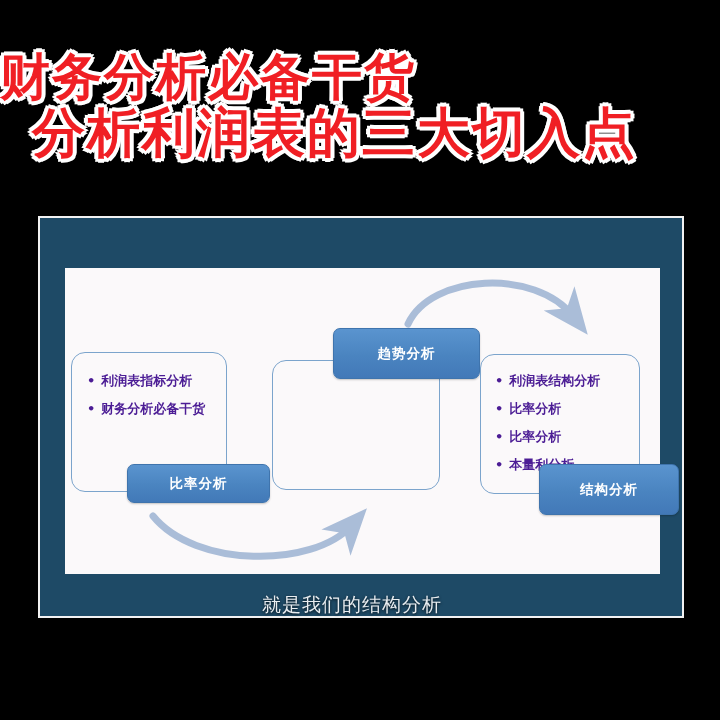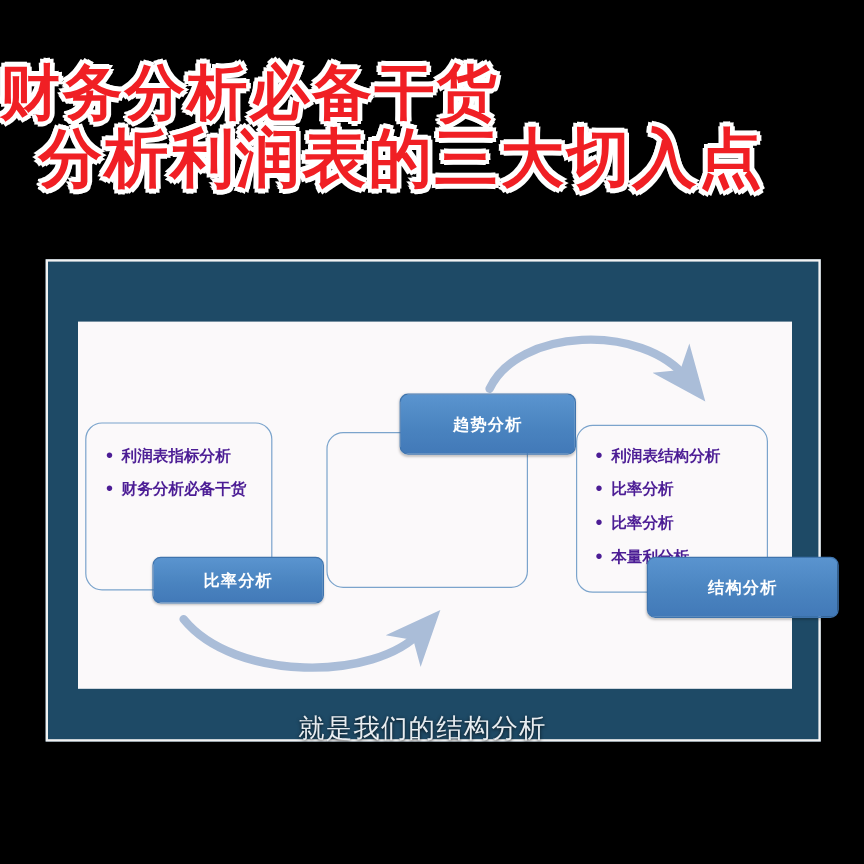--- a/index.html
+++ b/index.html
@@ -122,31 +122,31 @@
     font-weight: bold;
     font-size: 13.5px;
     display: flex;
     align-items: center;
     justify-content: center;
     box-shadow: 0 1px 2px rgba(0,0,0,0.22);
     letter-spacing: 1px;
   }
   .label-ratio     { left: 62px;  top: 196px; width: 143px; height: 39px; }
   .label-trend     { left: 268px; top: 60px;  width: 147px; height: 51px; }
-  .label-structure { left: 474px; top: 196px; width: 160px; height: 51px; text-align: center; }
+  .label-structure { left: 474px; top: 196px; width: 140px; height: 51px; text-align: center; }
 
   
   .caption {
     position: absolute;
     left: 0;
     top: 592px;
     width: 704px;
     text-align: center;
     color: #e8edf1;
-    font-size: 22px;
+    font-size: 19px;
     font-weight: normal;
     letter-spacing: 1px;
     text-shadow: 0 1px 3px rgba(0,0,0,0.85);
   }
 </style>
 </head>
 <body>
 
 <div class="title-block">
   <span class="title-line title-line-1">财务分析必备干货</span>

